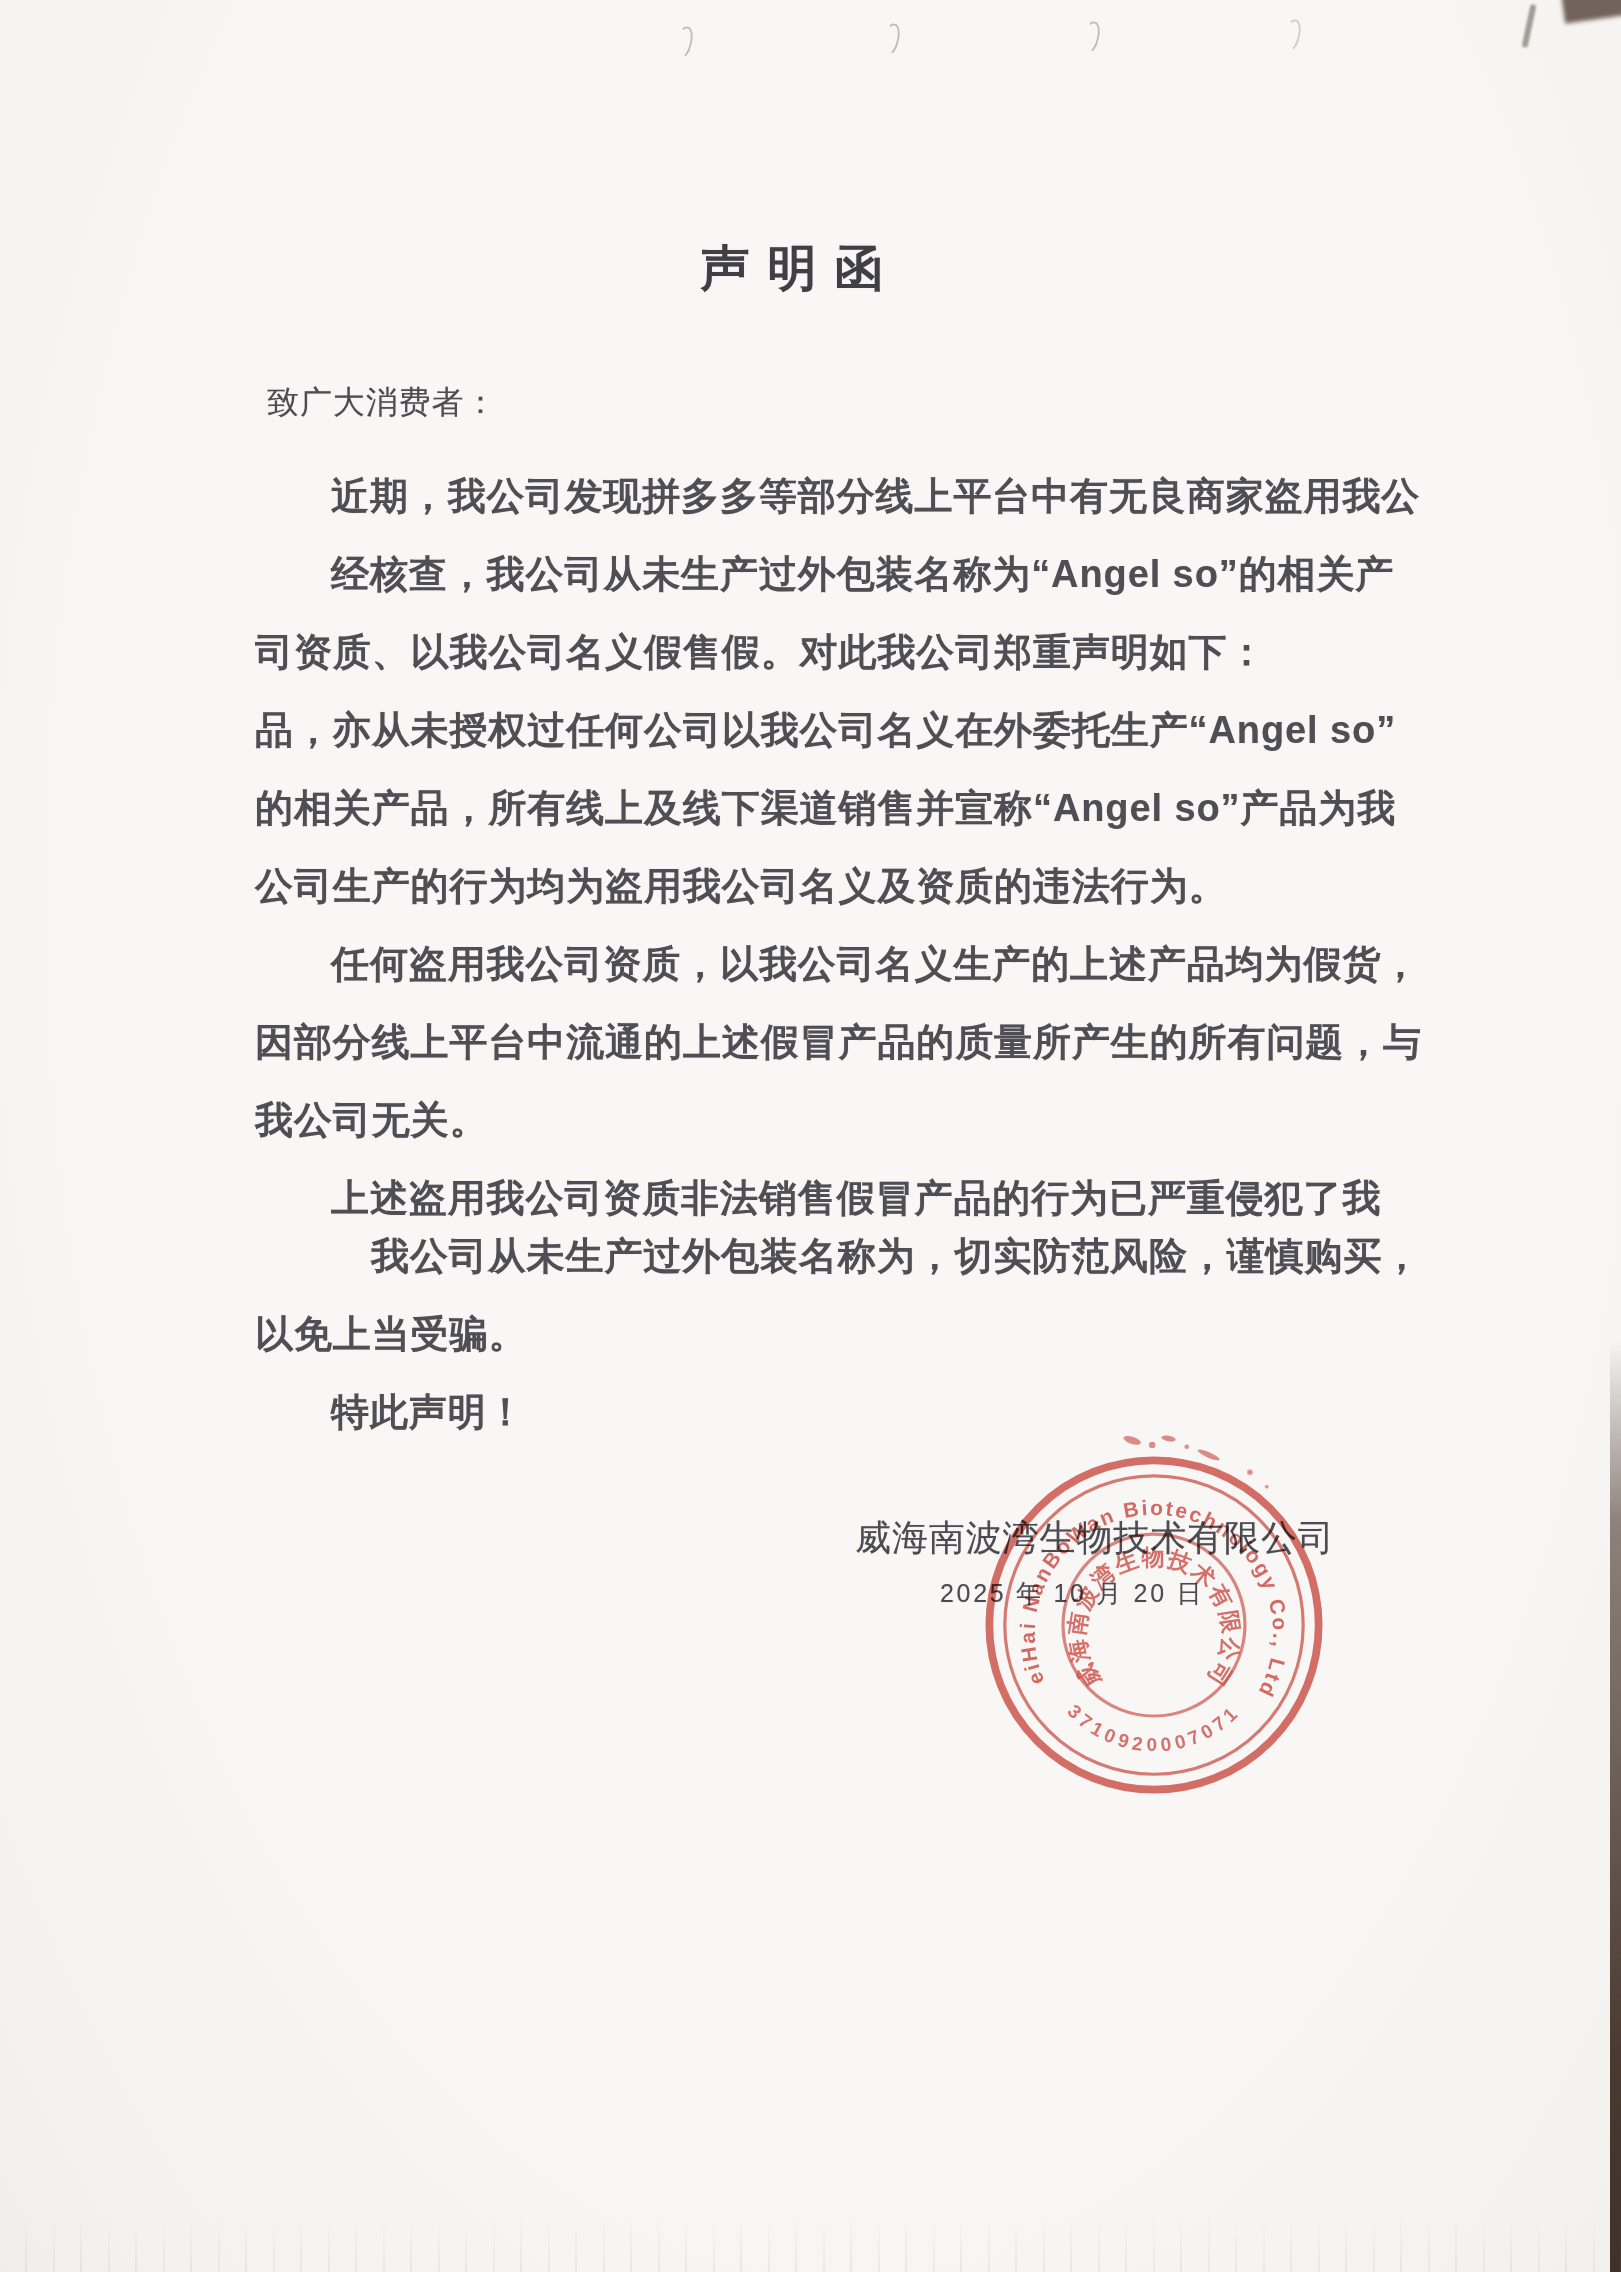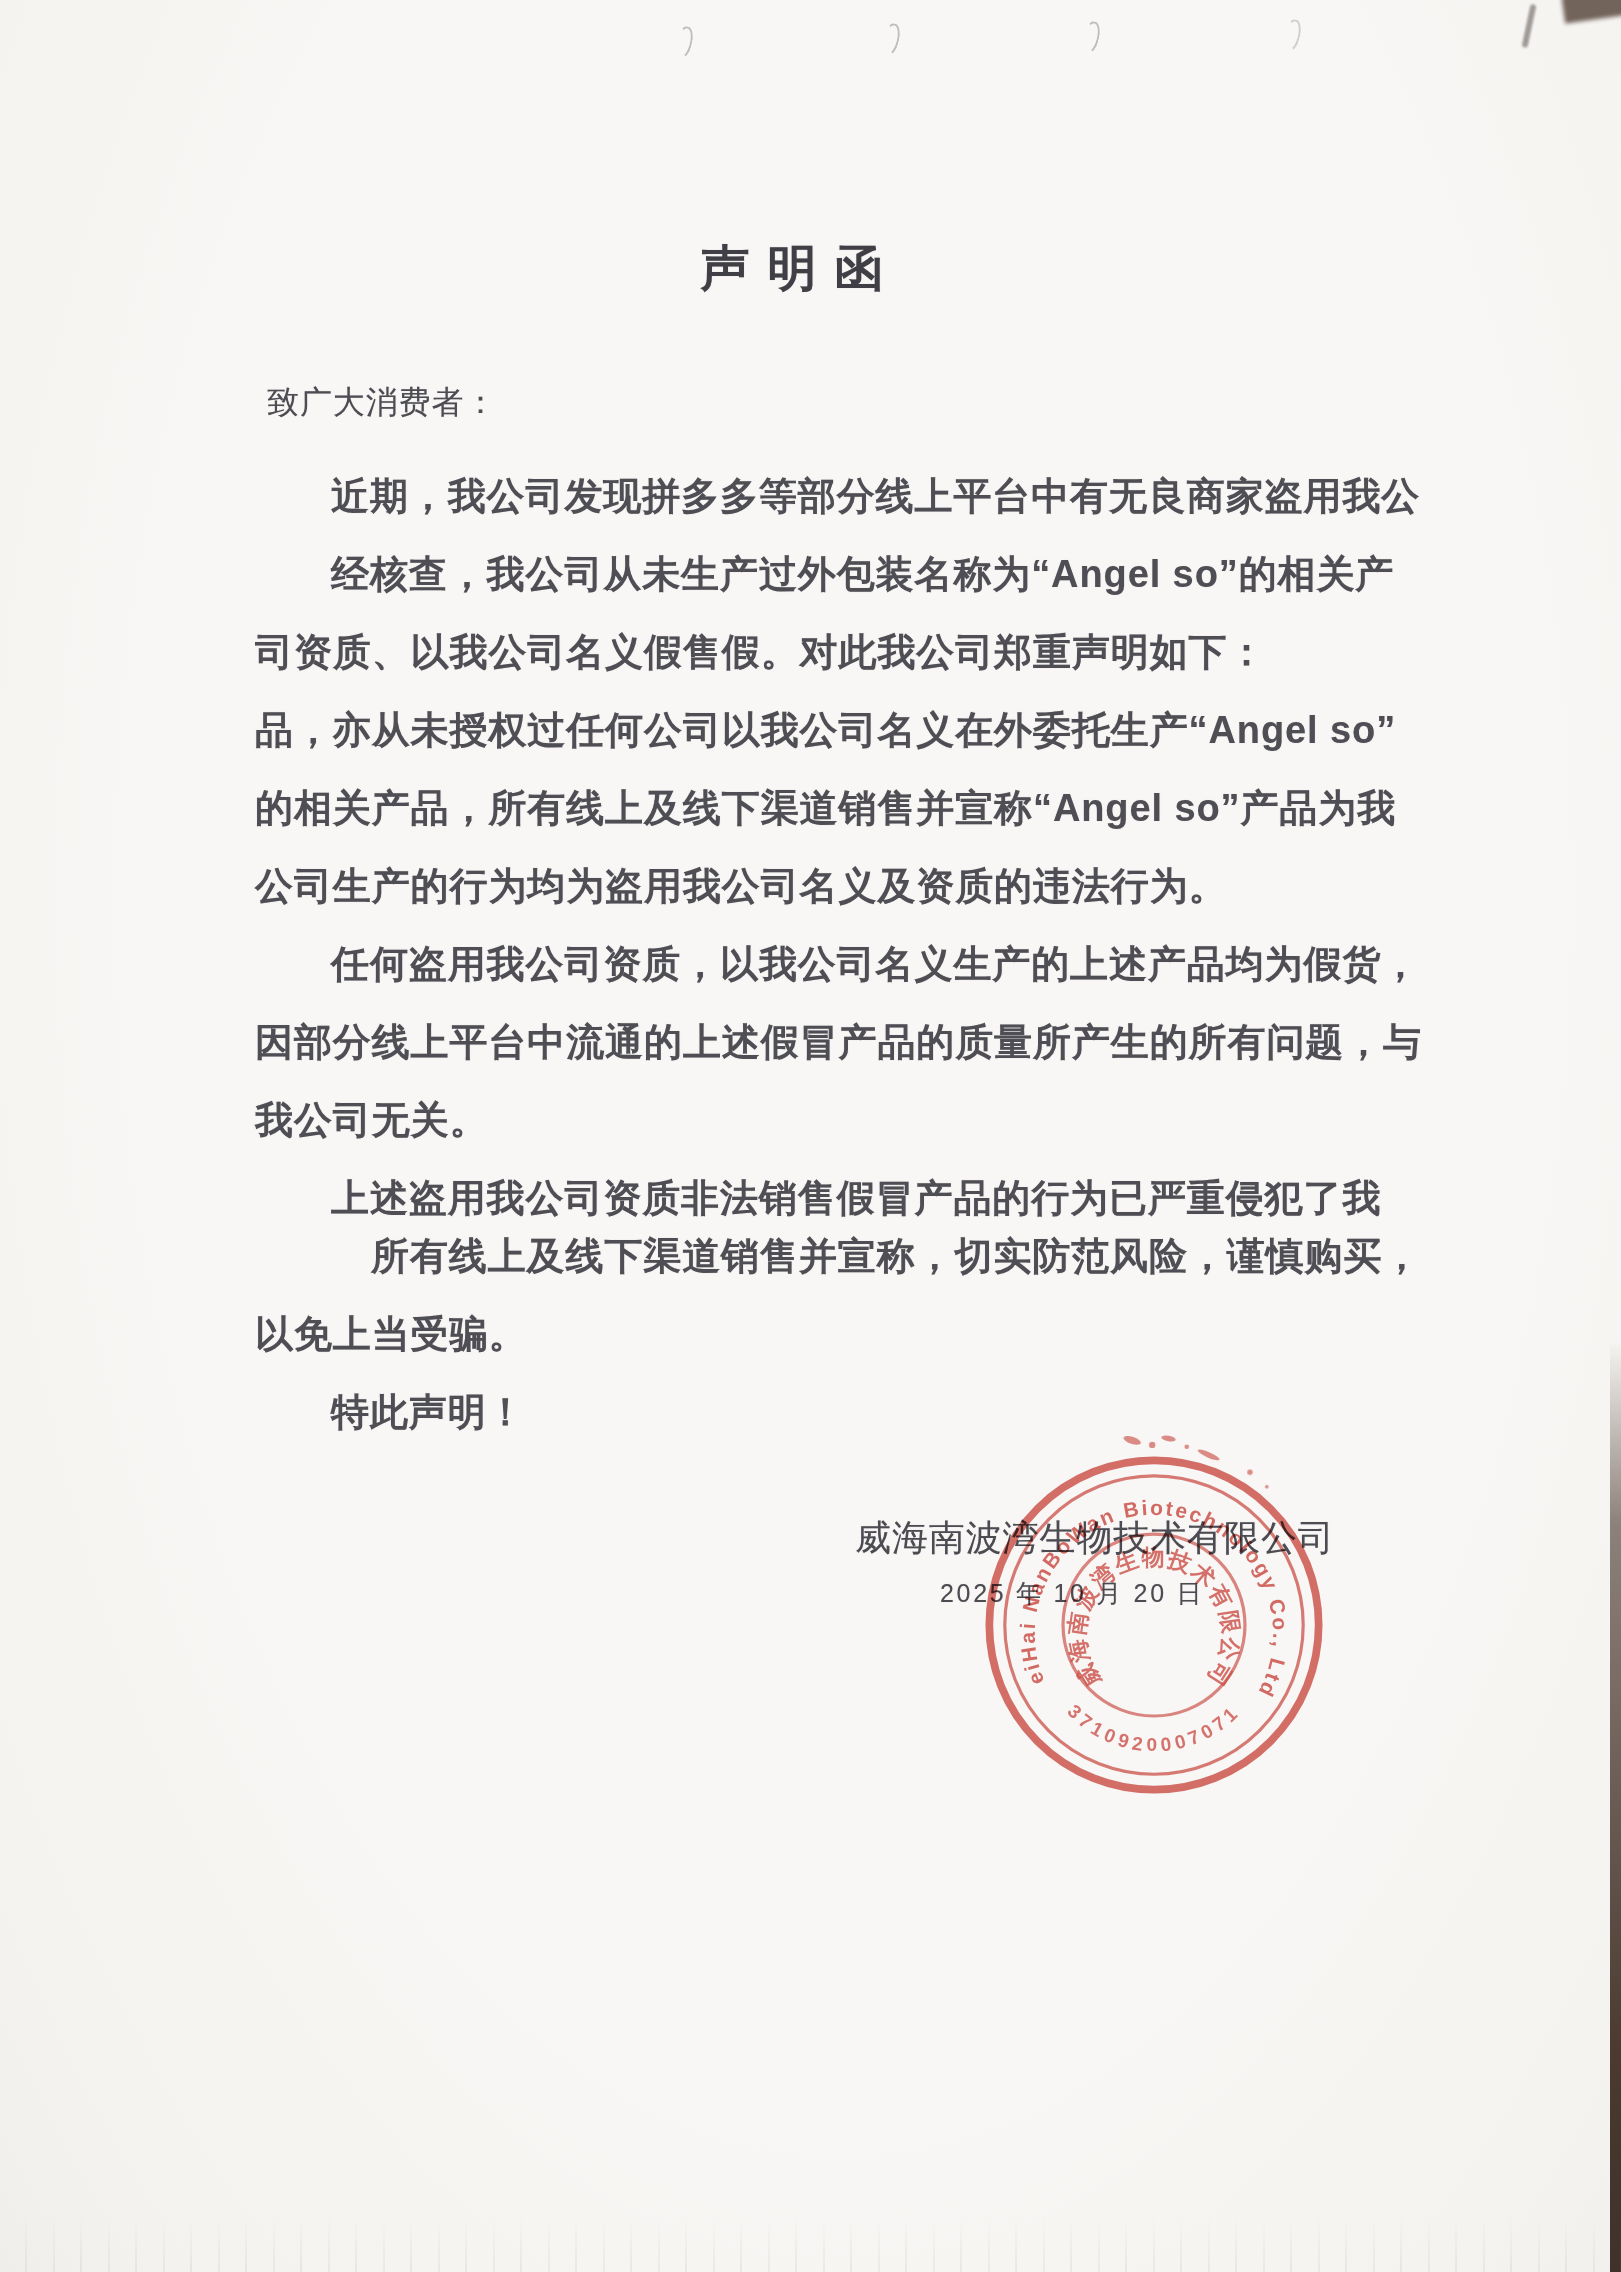--- a/index.html
+++ b/index.html
@@ -93,21 +93,21 @@
     <div class="line indent2">近期，我公司发现拼多多等部分线上平台中有无良商家盗用我公</div>
     <div class="line indent2">经核查，我公司从未生产过外包装名称为“Angel so”的相关产</div>
     <div class="line">司资质、以我公司名义假售假。对此我公司郑重声明如下：</div>
     <div class="line">品，亦从未授权过任何公司以我公司名义在外委托生产“Angel so”</div>
     <div class="line">的相关产品，所有线上及线下渠道销售并宣称“Angel so”产品为我</div>
     <div class="line">公司生产的行为均为盗用我公司名义及资质的违法行为。</div>
     <div class="line indent2">任何盗用我公司资质，以我公司名义生产的上述产品均为假货，</div>
     <div class="line">因部分线上平台中流通的上述假冒产品的质量所产生的所有问题，与</div>
     <div class="line">我公司无关。</div>
     <div class="line indent2">上述盗用我公司资质非法销售假冒产品的行为已严重侵犯了我</div>
-    <div class="line indent3 tight">所有线上及线下渠道销售并宣称，切实防范风险，谨慎购买，</div>
+    <div class="line indent3 tight">我公司从未生产过外包装名称为，切实防范风险，谨慎购买，</div>
     <div class="line">以免上当受骗。</div>
     <div class="line indent2">特此声明！</div>
   </div>
 
   <div class="sig-company">威海南波湾生物技术有限公司</div>
   <div class="sig-date">2025 年 10 月 20 日</div>
 
   <div class="stamp">
     <svg width="364" height="373" viewBox="0 0 800 820" xmlns="http://www.w3.org/2000/svg">
       <defs>

